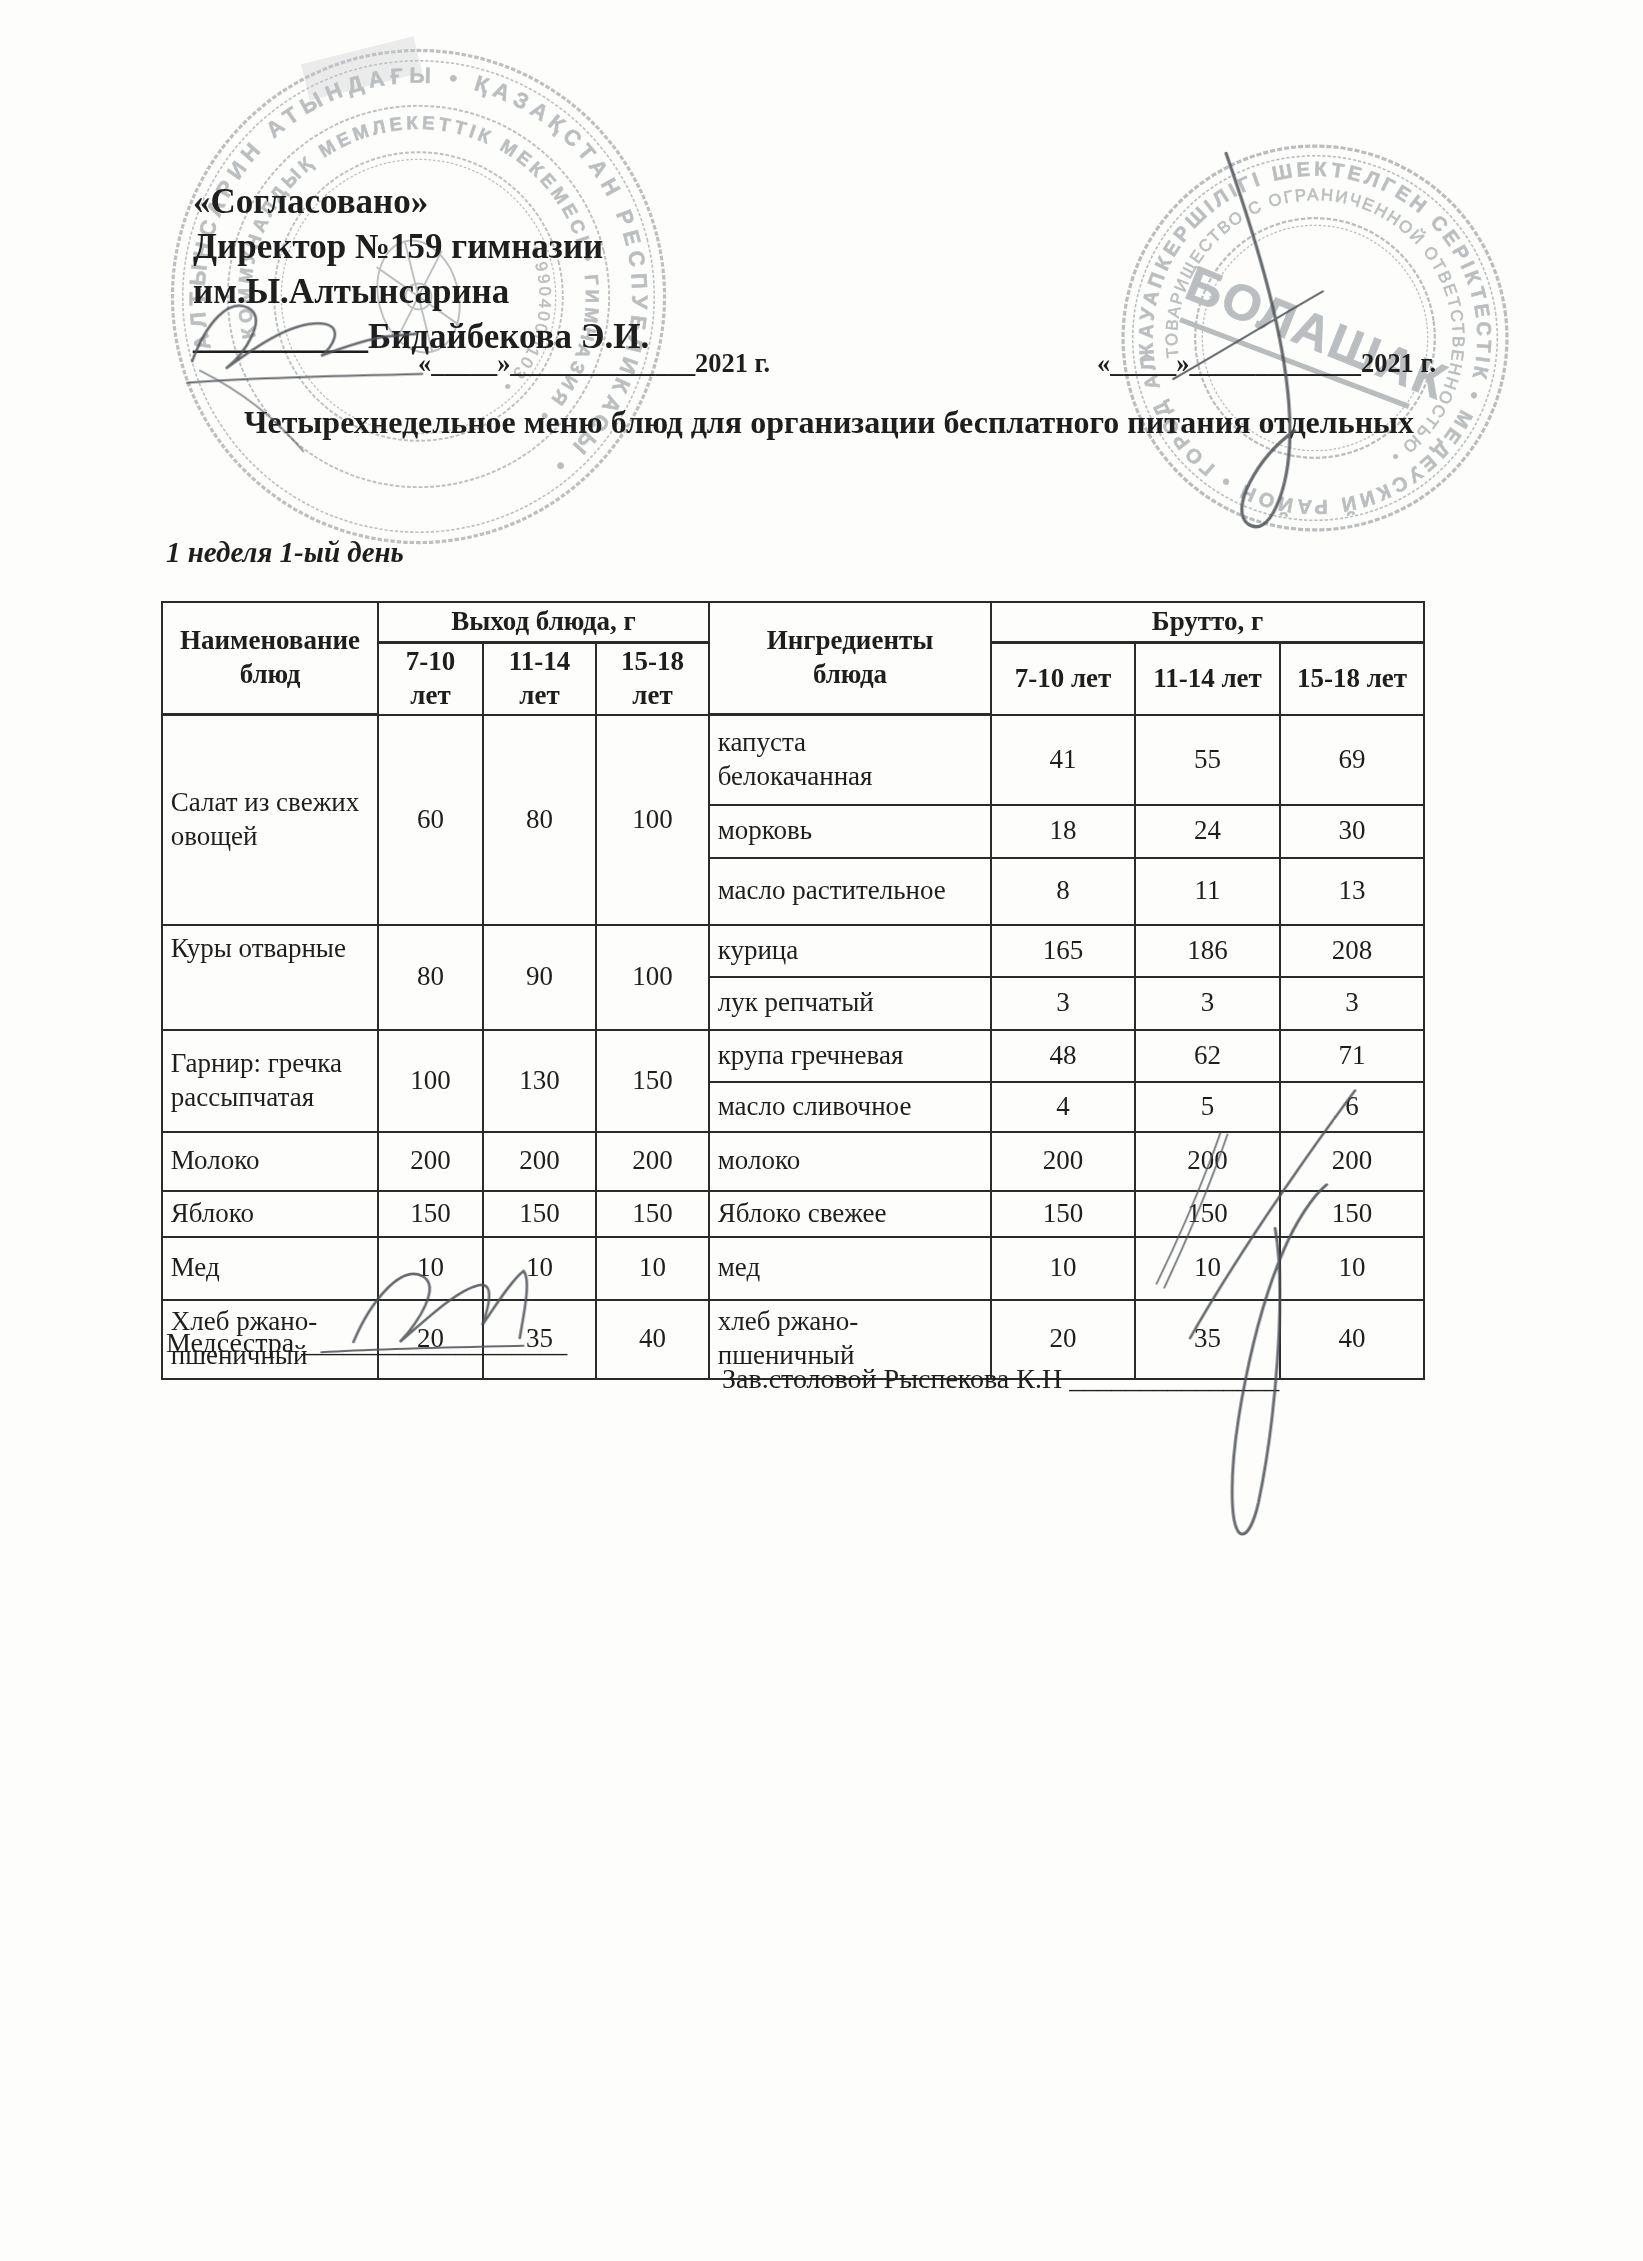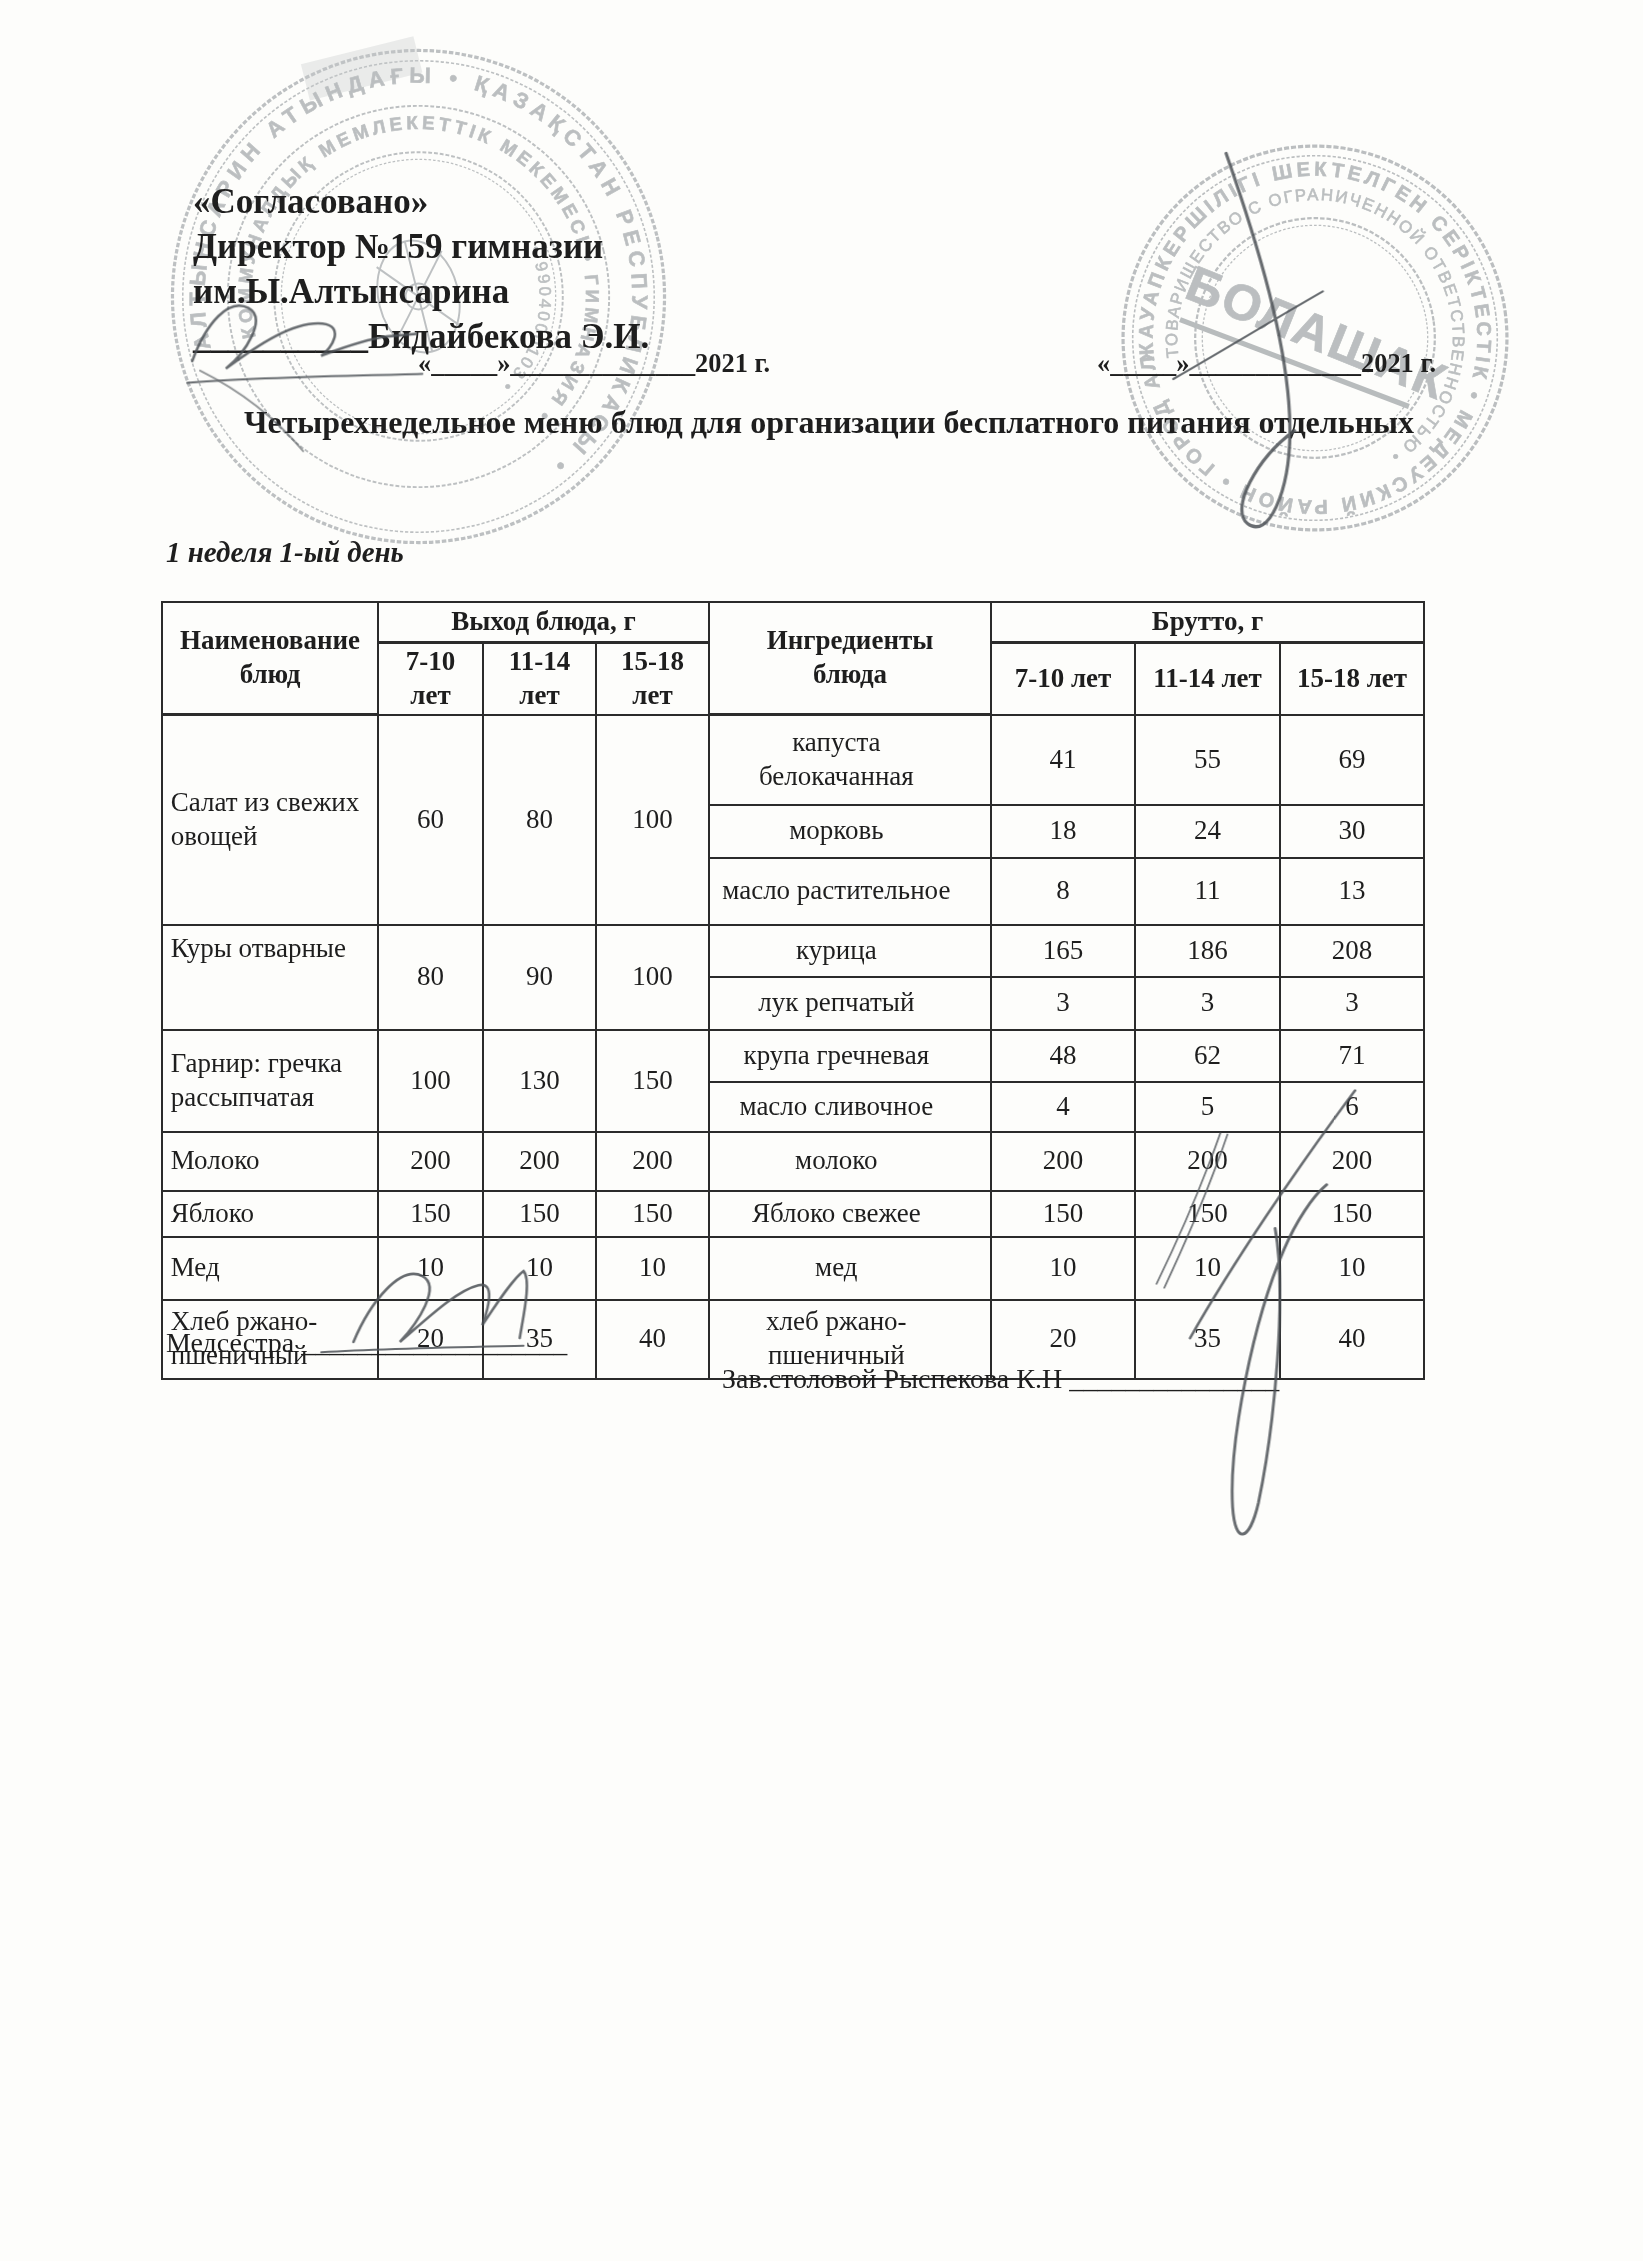--- a/index.html
+++ b/index.html
@@ -25,21 +25,21 @@
     font-weight:bold; font-style:italic; font-size:29px;}
   
   .menu-table{position:absolute; left:161px; top:601px; z-index:2;
     border-collapse:collapse; table-layout:fixed; width:1263px; font-size:27px; line-height:1.25;}
   .menu-table th,.menu-table td{border:2.6px solid #2b2b2b; overflow:hidden;}
   .menu-table th{font-weight:bold; text-align:center; vertical-align:middle; padding:1.3px 5.2px;}
   .menu-table thead tr:first-child th{border-bottom-width:3.2px;}
   .menu-table td{padding:2.6px 7.7px; vertical-align:middle;}
   td.c-num{text-align:center; padding:2.6px 2.6px;}
   td.c-dish{text-align:left;}
-  td.c-ing{text-align:center; padding-right:35px;margin-left:22px;}
+  td.c-ing{text-align:left; padding-right:35px;margin-left:22px;}
   td.vtop{vertical-align:top; padding-top:6.4px;}
   .th-ing span{display:inline-block; max-width:193px;}
   tr.r-grp{height:40px;} tr.r-sub{height:72px;}
   tr.r-a{height:90px;} tr.r-b{height:53px;} tr.r-c{height:67px;}
   tr.r-d{height:52px;} tr.r-e{height:53px;} tr.r-f{height:52px;} tr.r-g{height:50px;}
   tr.r-h{height:59px;} tr.r-i{height:46px;} tr.r-j{height:63px;padding-left:28px;} tr.r-k{height:79px;}
   
   .footer-line{position:absolute; top:1327px; z-index:2; font-size:28px; white-space:nowrap;}
   .footer-nurse{left:166px;}
   .footer-canteen{left:722px;margin-top:36px;}

